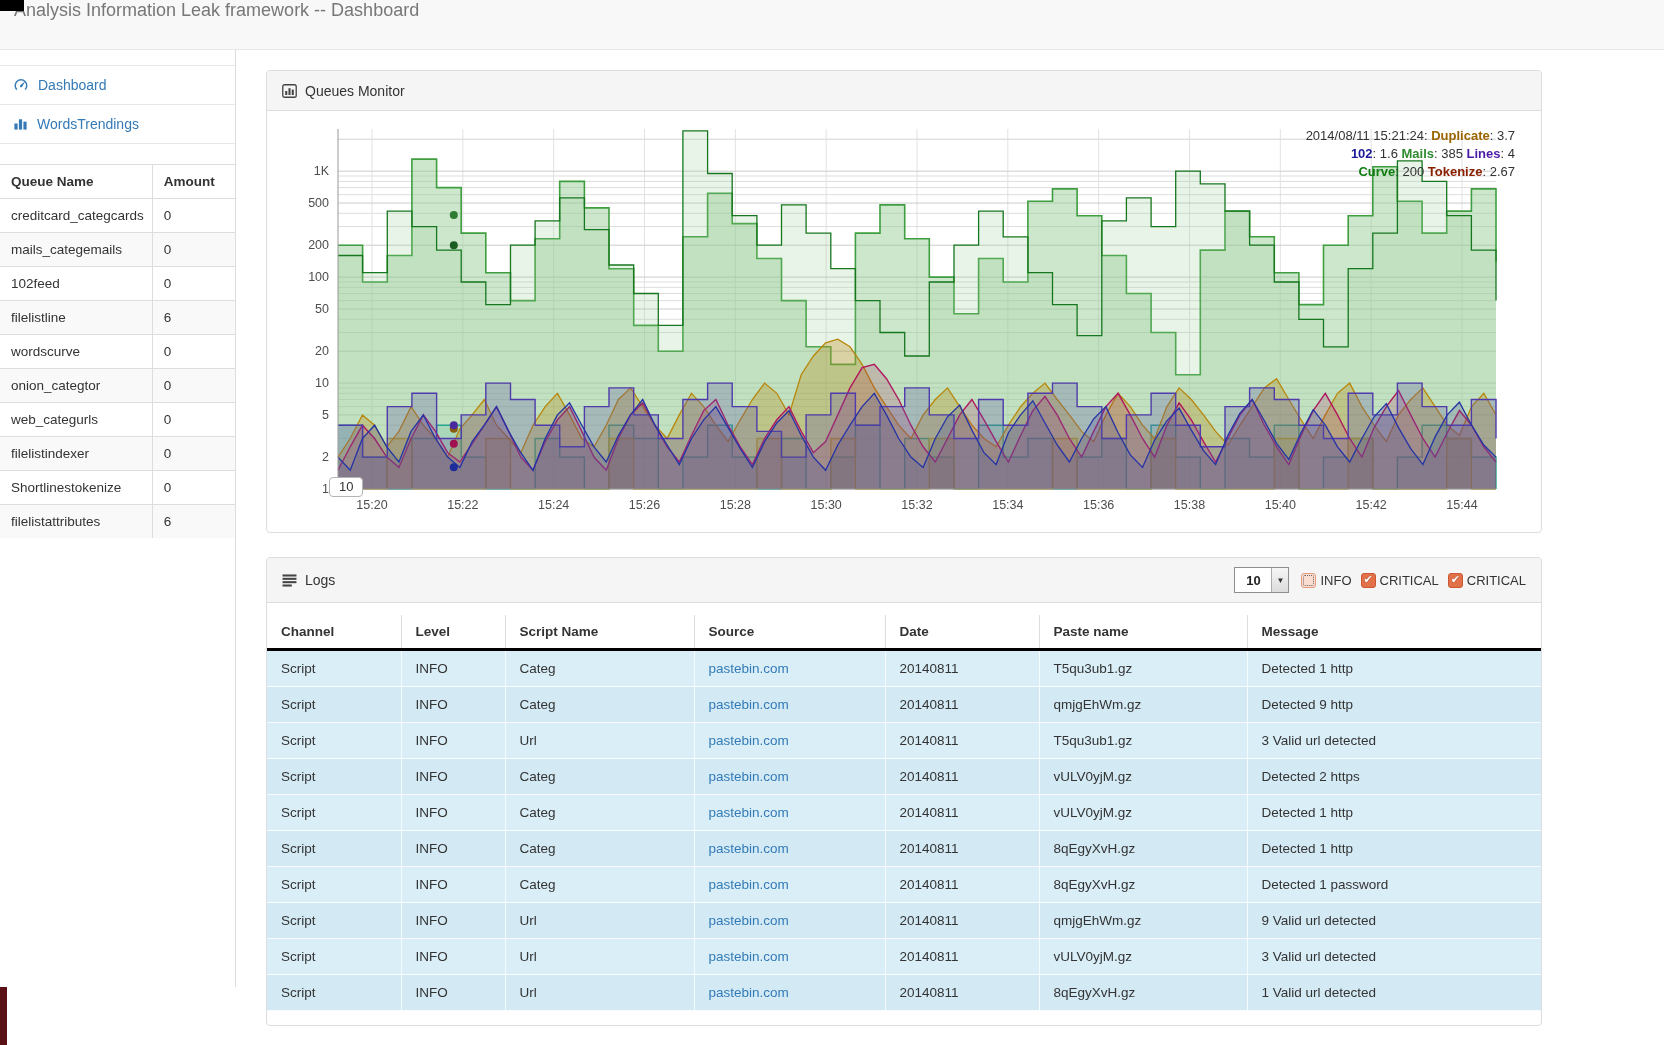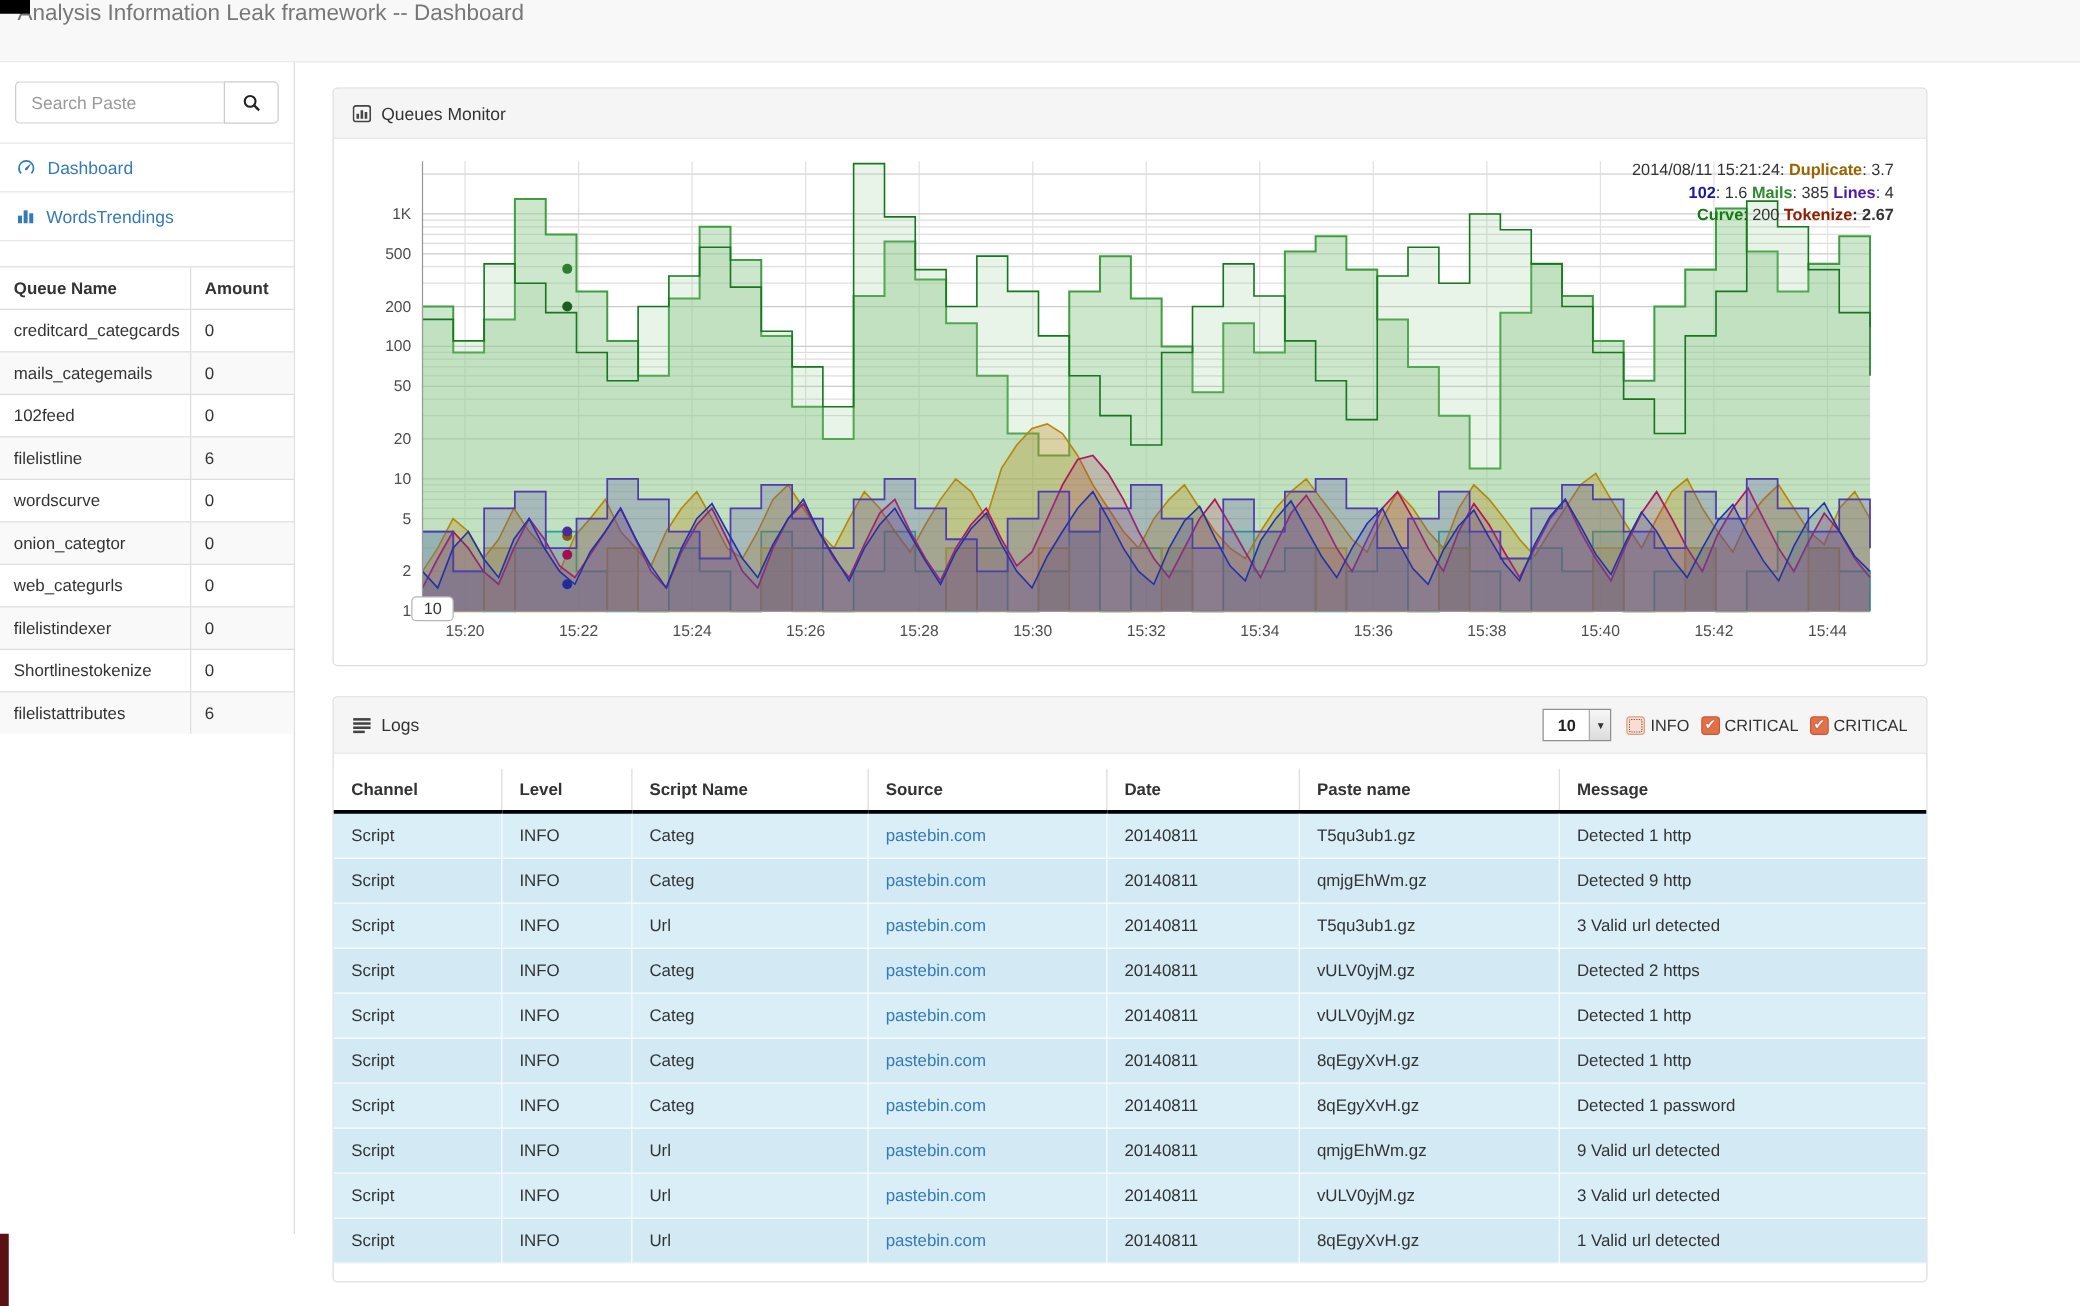--- a/index.html
+++ b/index.html
@@ -94,31 +94,20 @@
 
 <div class="artifact-topleft"></div>
 <div class="artifact-bottomleft"></div>
 
 <div class="top-header">
   <span class="title">Analysis Information Leak framework -- Dashboard</span>
 </div>
 
 <div class="layout">
   <div class="sidebar">
-    <div class="search-group">
-      <input class="search-input" type="text" placeholder="Search Paste" style="">
-      <button class="search-btn">
-        <span>
-          <svg class="icon" width="15" height="15" viewBox="0 0 16 16">
-            <circle cx="6.5" cy="6.5" r="4.6" fill="none" stroke="#222" stroke-width="1.8"></circle>
-            <line x1="10.2" y1="10.2" x2="14.2" y2="14.2" stroke="#222" stroke-width="2"></line>
-          </svg>
-        </span>
-      </button>
-    </div>
     <div class="nav-list">
       <a class="nav-item">
         <span>
           <svg class="icon" width="16" height="16" viewBox="0 0 16 16" fill="#337ab7">
             <path d="M8 2A6.5 6.5 0 0 0 1.5 8.5c0 1.8.73 3.43 1.9 4.6l1-.98A5.1 5.1 0 0 1 2.9 8.5a5.1 5.1 0 1 1 10.2 0c0 1.42-.57 2.7-1.5 3.62l1 .98a6.5 6.5 0 0 0 1.9-4.6A6.5 6.5 0 0 0 8 2z"></path>
             <path d="M7.2 9.9a1.35 1.35 0 0 0 1.9-.25L12.3 4.2 7.5 8.1a1.35 1.35 0 0 0-.3 1.8z"></path>
           </svg>
         </span>
         <span>Dashboard</span>
       </a>
@@ -290,21 +279,21 @@
             <circle cx="171.8" cy="94.0793715464045" r="4" fill="#2e7d32"></circle>
             <circle cx="171.8" cy="124.21382475119913" r="4" fill="#1b5e20"></circle>
             <circle cx="171.8" cy="307.80099114696844" r="4" fill="#8a5a0a"></circle>
             <circle cx="171.8" cy="346.37419331459853" r="4" fill="#1f2d9a"></circle>
             <circle cx="171.8" cy="304.2138247511991" r="4" fill="#4b2a9d"></circle>
             <circle cx="171.8" cy="322.81260596144125" r="4" fill="#a01050"></circle>
           </svg>
         <div class="tracker-legend" id="tracker-legend">
             <div><span style="color: rgb(51, 51, 51); font-weight: normal;">2014/08/11 15:21:24: </span><span style="color: rgb(154, 100, 0); font-weight: bold;">Duplicate</span><span style="color: rgb(51, 51, 51); font-weight: normal;">: 3.7</span></div>
             <div><span style="color: rgb(26, 26, 153); font-weight: bold;">102</span><span style="color: rgb(51, 51, 51); font-weight: normal;">: 1.6 </span><span style="color: rgb(47, 138, 47); font-weight: bold;">Mails</span><span style="color: rgb(51, 51, 51); font-weight: normal;">: 385 </span><span style="color: rgb(75, 27, 168); font-weight: bold;">Lines</span><span style="color: rgb(51, 51, 51); font-weight: normal;">: 4</span></div>
-            <div><span style="color: rgb(15, 125, 15); font-weight: bold;">Curve</span><span style="color: rgb(51, 51, 51); font-weight: normal;">: 200 </span><span style="color: rgb(139, 32, 0); font-weight: bold;">Tokenize</span><span style="color: rgb(51, 51, 51); font-weight: bold;">: 2.67</span></div>
+            <div><span style="color: rgb(15, 125, 15); font-weight: bold;">Curve</span><span style="color: rgb(51, 51, 51); font-weight: normal;">: 200 </span><span style="color: rgb(139, 32, 0); font-weight: bold;">Tokenize</span><span style="color: rgb(51, 51, 51); font-weight: normal;">: 2.67</span></div>
           </div>
         <div class="ybox">10</div>
       </div>
     </div>
 
     <div class="panel">
       <div class="panel-heading">
         <span class="panel-title">
           <span>
             <svg class="icon" width="15" height="13" viewBox="0 0 16 14">

